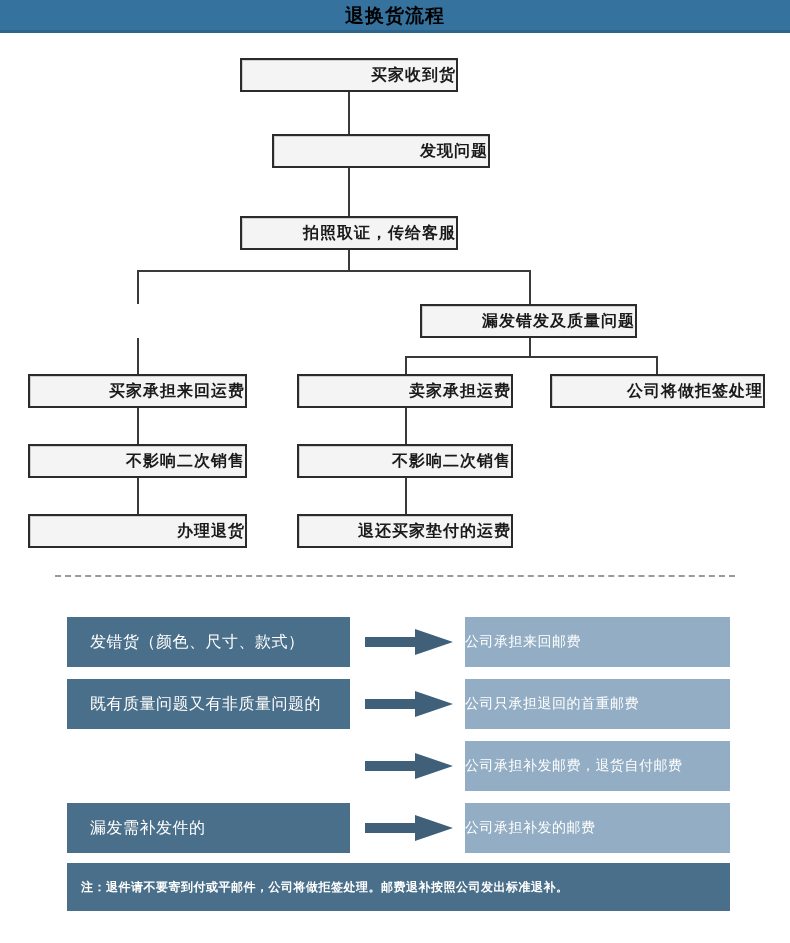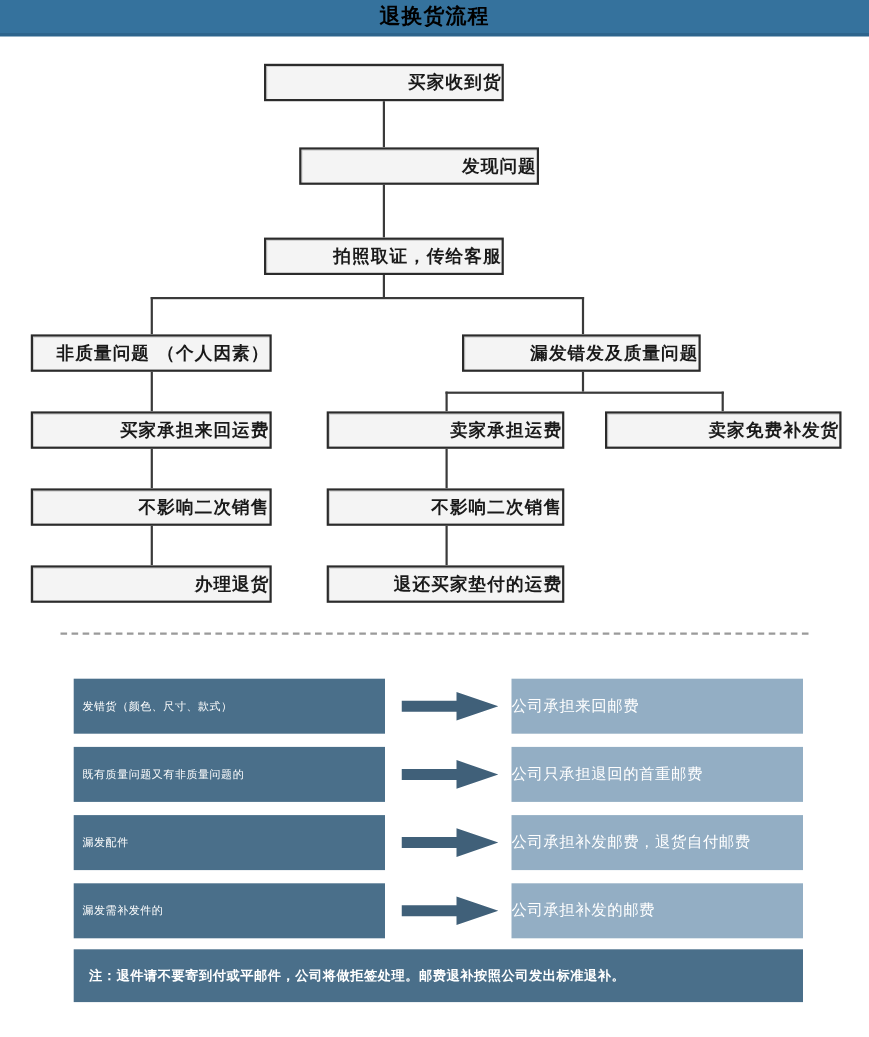--- a/index.html
+++ b/index.html
@@ -41,22 +41,22 @@
     position:absolute;left:55px;top:575px;width:680px;height:0;
     border-top:2px dashed #9a9a9a;
   }
   
   #matrix{position:absolute;left:0;top:605px;width:790px;height:300px;}
   .mrow{position:absolute;left:0;width:790px;height:50px;}
   .mleft{
     position:absolute;left:67px;top:0;width:283px;height:50px;
     background:#4a6f8a;color:#ffffff;
     display:flex;align-items:center;
-    padding-left:8px;box-sizing:border-box;
-    font-size:10px;letter-spacing:.5px;
+    padding-left:23px;box-sizing:border-box;
+    font-size:16px;letter-spacing:.5px;
   }
   .marrow{
     position:absolute;left:365px;top:10px;width:90px;height:30px;
   }
   .mright{
     position:absolute;left:465px;top:0;width:265px;height:50px;
     background:#93aec4;color:#ffffff;
     display:flex;align-items:center;
     box-sizing:border-box;
     font-size:14px;letter-spacing:.5px;
@@ -90,23 +90,20 @@
 
   <div class="fbox" style="left:240px;top:180px;width:218px;height:34px;">
     <span>拍照取证，传给客服</span>
   </div>
   <div class="vline" style="left:348px;top:214px;height:20px;"></div>
 
   <div class="hline" style="left:137px;top:234px;width:394px;"></div>
   <div class="vline" style="left:137px;top:234px;height:34px;"></div>
   <div class="vline" style="left:529px;top:234px;height:34px;"></div>
 
-  <div class="fbox" style="left:28px;top:268px;width:219px;height:34px;">
-    <span>非质量问题 （个人因素）</span>
-  </div>
 
   <div class="fbox" style="left:420px;top:268px;width:217px;height:34px;padding-left:41px;">
     <span>漏发错发及质量问题</span>
   </div>
 
   <div class="vline" style="left:137px;top:302px;height:36px;"></div>
 
   <div class="vline" style="left:529px;top:302px;height:18px;"></div>
   <div class="hline" style="left:405px;top:320px;width:253px;"></div>
   <div class="vline" style="left:405px;top:320px;height:18px;"></div>
@@ -114,21 +111,21 @@
 
   <div class="fbox" style="left:28px;top:338px;width:219px;height:34px;">
     <span>买家承担来回运费</span>
   </div>
 
   <div class="fbox" style="left:297px;top:338px;width:216px;height:34px;">
     <span>卖家承担运费</span>
   </div>
 
   <div class="fbox" style="left:550px;top:338px;width:215px;height:34px;">
-    <span>卖家免费补发货</span>
+    <span>公司将做拒签处理</span>
   </div>
 
   <div class="vline" style="left:137px;top:372px;height:36px;"></div>
 
   <div class="vline" style="left:405px;top:372px;height:36px;"></div>
 
   <div class="fbox" style="left:28px;top:408px;width:219px;height:34px;">
     <span>不影响二次销售</span>
   </div>
 
@@ -163,21 +160,20 @@
 
   <div class="mrow" style="top:74px;">
     <div class="mleft">既有质量问题又有非质量问题的</div>
     <svg class="marrow" viewBox="0 0 90 30">
       <polygon points="0,10 50,10 50,2 88,15 50,28 50,20 0,20" fill="#406079"></polygon>
     </svg>
     <div class="mright">公司只承担退回的首重邮费</div>
   </div>
 
   <div class="mrow" style="top:136px;">
-    <div class="mleft">漏发配件</div>
     <svg class="marrow" viewBox="0 0 90 30">
       <polygon points="0,10 50,10 50,2 88,15 50,28 50,20 0,20" fill="#406079"></polygon>
     </svg>
     <div class="mright">公司承担补发邮费，退货自付邮费</div>
   </div>
 
   <div class="mrow" style="top:198px;">
     <div class="mleft">漏发需补发件的</div>
     <svg class="marrow" viewBox="0 0 90 30">
       <polygon points="0,10 50,10 50,2 88,15 50,28 50,20 0,20" fill="#406079"></polygon>

